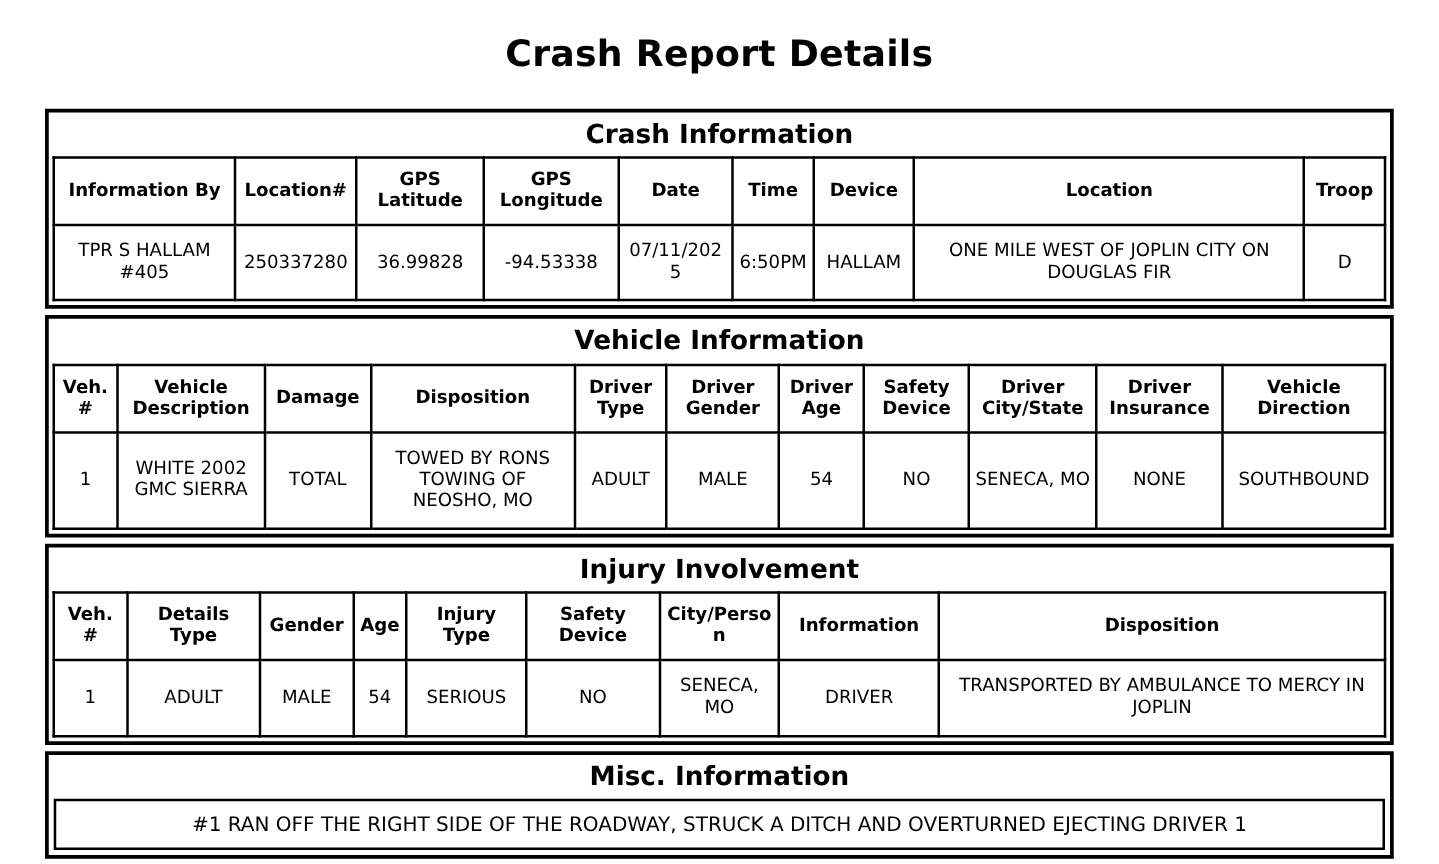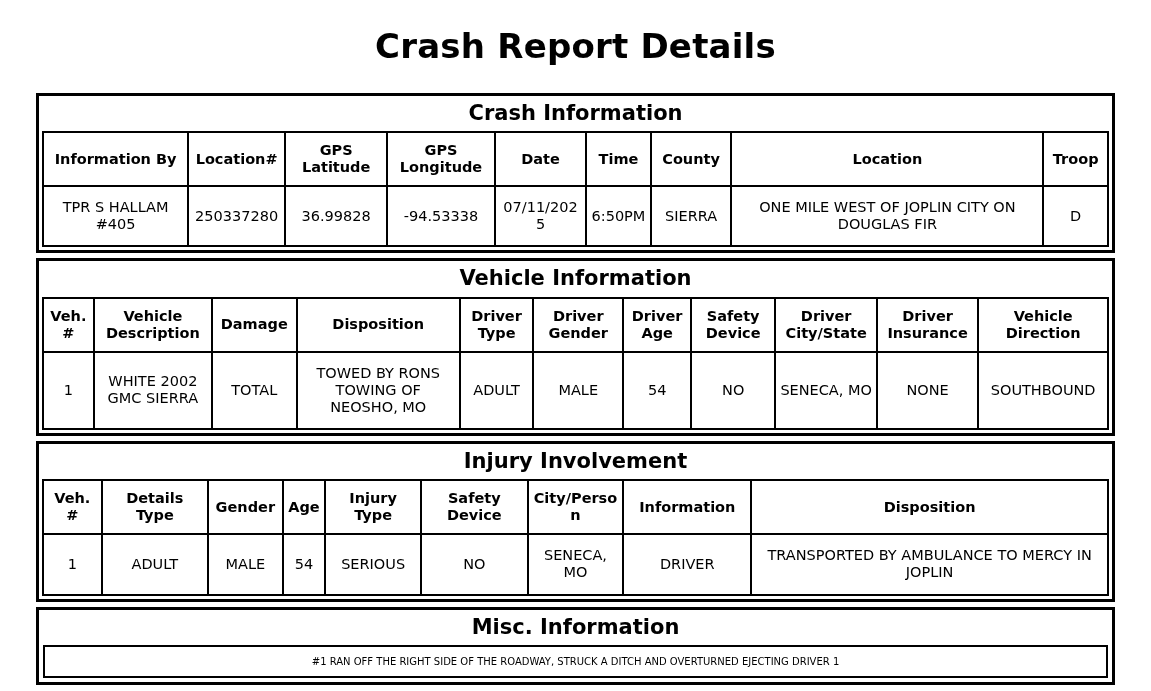--- a/index.html
+++ b/index.html
@@ -15,21 +15,21 @@
     overflow: hidden;
   }
   .page {
     width: 1151px;
     height: 691px;
     position: relative;
     box-sizing: border-box;
   }
   .page-title {
     text-align: center;
-    font-size: 34px;
+    font-size: 29px;
     font-weight: bold;
     margin-top: 26px;
     margin-bottom: 0;
     letter-spacing: 0.2px;
   }
   .report {
     width: 1079px;
     margin: 0 auto;
     margin-top: 27px;
   }
@@ -66,21 +66,21 @@
   }
   .grid tr.head th {
     padding: 9px 3px;
   }
   .grid tr.data td {
     padding: 12px 3px;
   }
   .misc-row {
     border: 2px solid #000000;
     text-align: center;
-    font-size: 10px;
+    font-size: 16px;
     padding: 9px 4px;
   }
   .misc-wrap {
     padding: 0 4px 4px 4px;
   }
   .band.crash { border-bottom-width: 3px; }
   .tbl-wrap { padding: 0 3px 3px 3px; }
 </style>
 </head>
 <body>
@@ -107,32 +107,32 @@
             <col style="width:6.0%">
           </colgroup>
           <tbody>
               <tr class="head">
             <th>Information By</th>
             <th>Location#</th>
             <th>GPS Latitude</th>
             <th>GPS Longitude</th>
             <th>Date</th>
             <th>Time</th>
-            <th>County</th>
+            <th>Device</th>
             <th>Location</th>
             <th>Troop</th>
           </tr>
           <tr class="data">
             <td>TPR S HALLAM #405</td>
             <td>250337280</td>
             <td>36.99828</td>
             <td>-94.53338</td>
             <td>07/11/2025</td>
             <td>6:50PM</td>
-            <td>SIERRA</td>
+            <td>HALLAM</td>
             <td>ONE MILE WEST OF JOPLIN CITY ON DOUGLAS FIR</td>
             <td>D</td>
           </tr>
         </tbody>
           </table>
       </div>
     </div>
 
     <div class="band">
       <div class="band-title">Vehicle Information</div>

